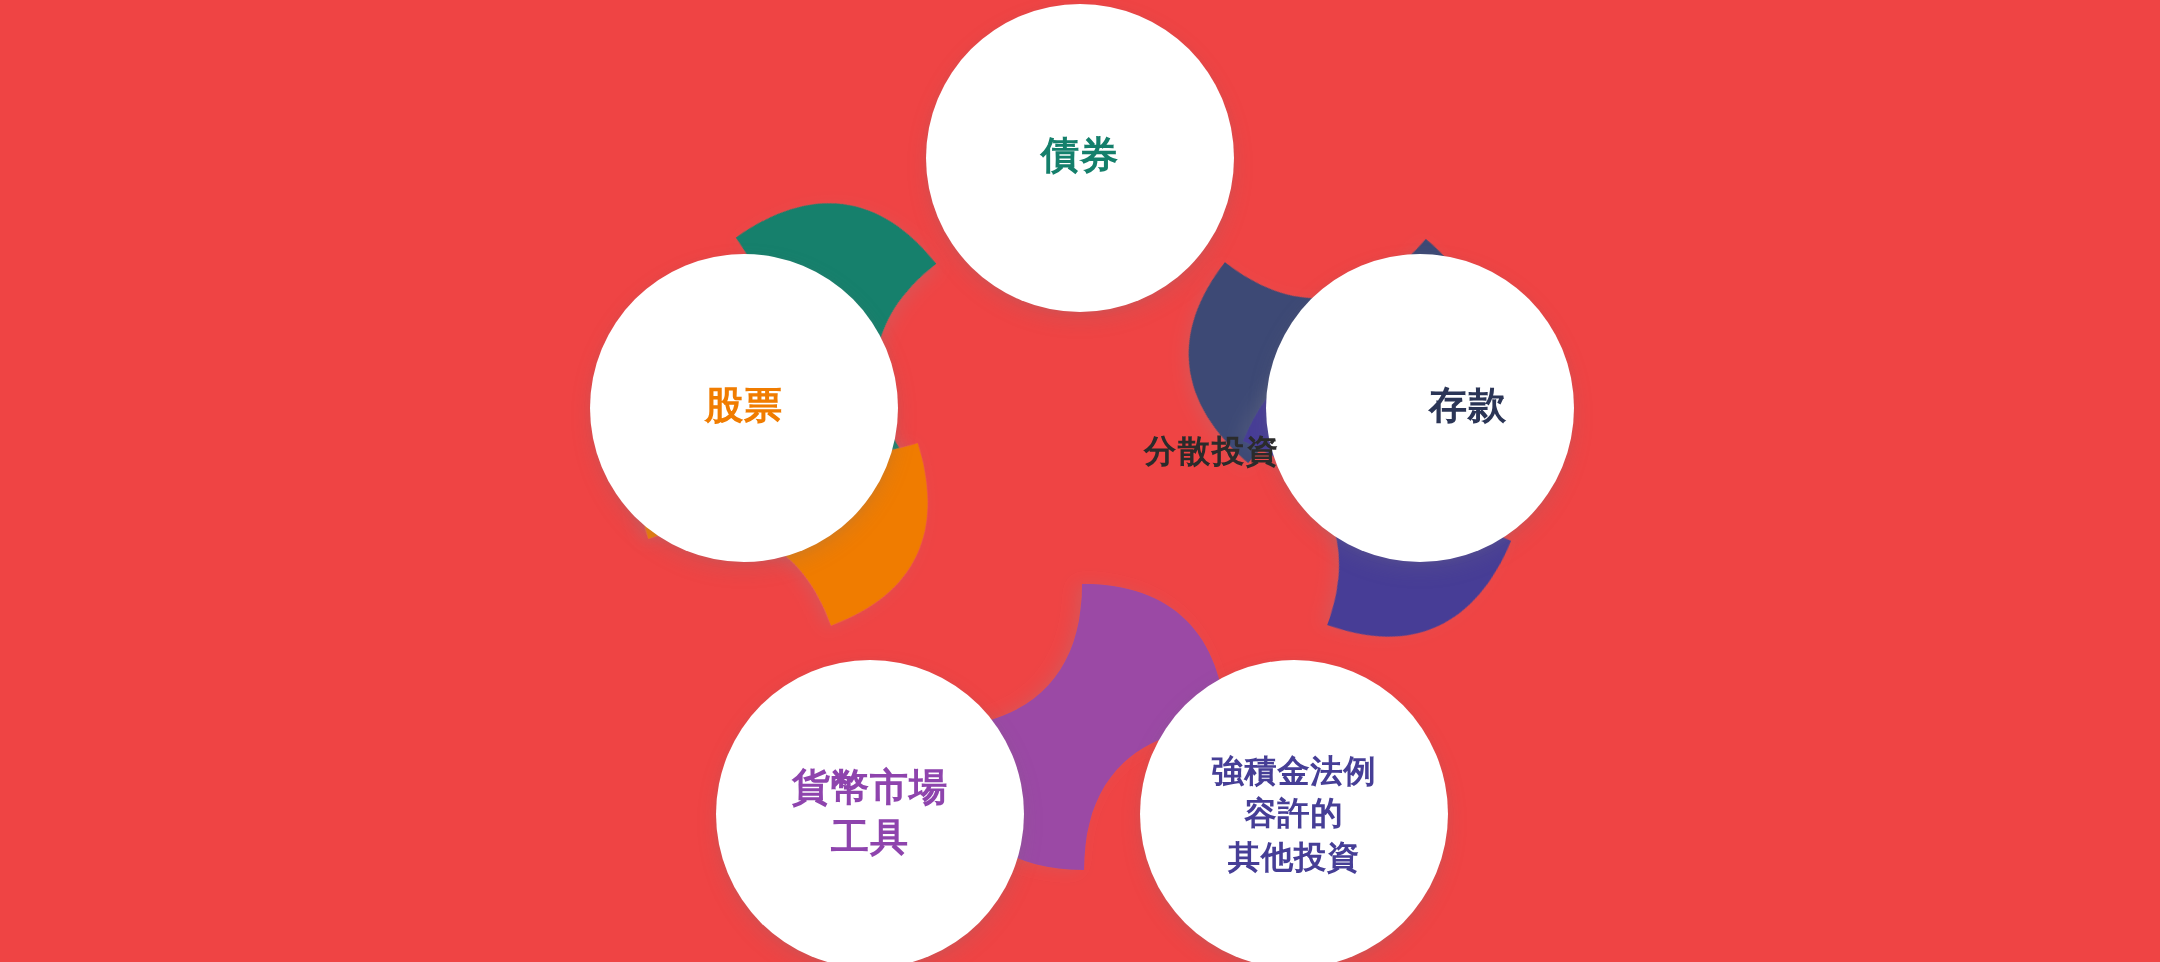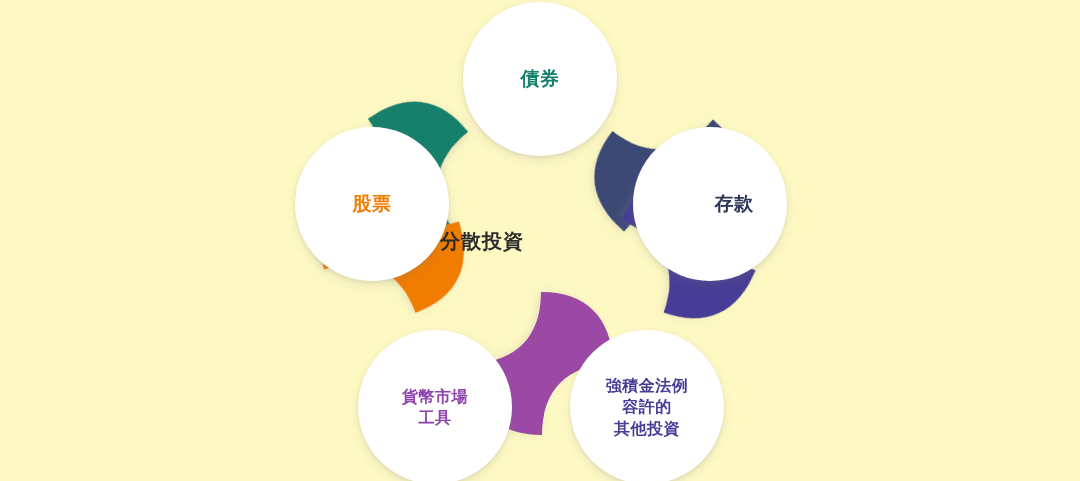--- a/index.html
+++ b/index.html
@@ -11,21 +11,21 @@
     width: 1080px;
     height: 481px;
     overflow: hidden;
     font-family: "DejaVu Sans", "Liberation Sans", sans-serif;
   }
 
   #diagram-stage {
     position: relative;
     width: 1080px;
     height: 481px;
-    background: #fef9c3;
+    background: #ef4444;
   }
 
   #pentagon-svg {
     position: absolute;
     left: 0;
     top: 0;
     width: 1080px;
     height: 481px;
   }
 
@@ -52,30 +52,30 @@
   
   #node-bonds      { left: 463px; top: 2px;   width: 154px; height: 154px; }
   #node-stocks     { left: 295px; top: 127px; width: 154px; height: 154px; }
   #node-deposits   { left: 633px; top: 127px; width: 154px; height: 154px; }
   #node-money-mkt  { left: 358px; top: 330px; width: 154px; height: 154px; }
   #node-other-inv  { left: 570px; top: 330px; width: 154px; height: 154px; }
 
   #node-bonds .node-label      { font-size: 19px; }
   #node-stocks .node-label     { font-size: 19px; }
   #node-deposits .node-label   { font-size: 19px; margin-left: 48px; }
-  #node-money-mkt .node-label  { font-size: 16px; }
+  #node-money-mkt .node-label  { font-size: 19px; }
   #node-other-inv .node-label  { font-size: 16px; }
 
   #center-label {
     position: absolute;
     left: 440px;
-    top: 228px;
+    top: 216px;
     width: 200px;
-    text-align: left;
-    font-size: 20px;
+    text-align: right;
+    font-size: 16px;
     font-weight: bold;
     color: #2b2b2b;
     letter-spacing: 1px;
     z-index: 6;
   }
 </style>
 </head>
 <body>
 
 <div id="diagram-stage">

